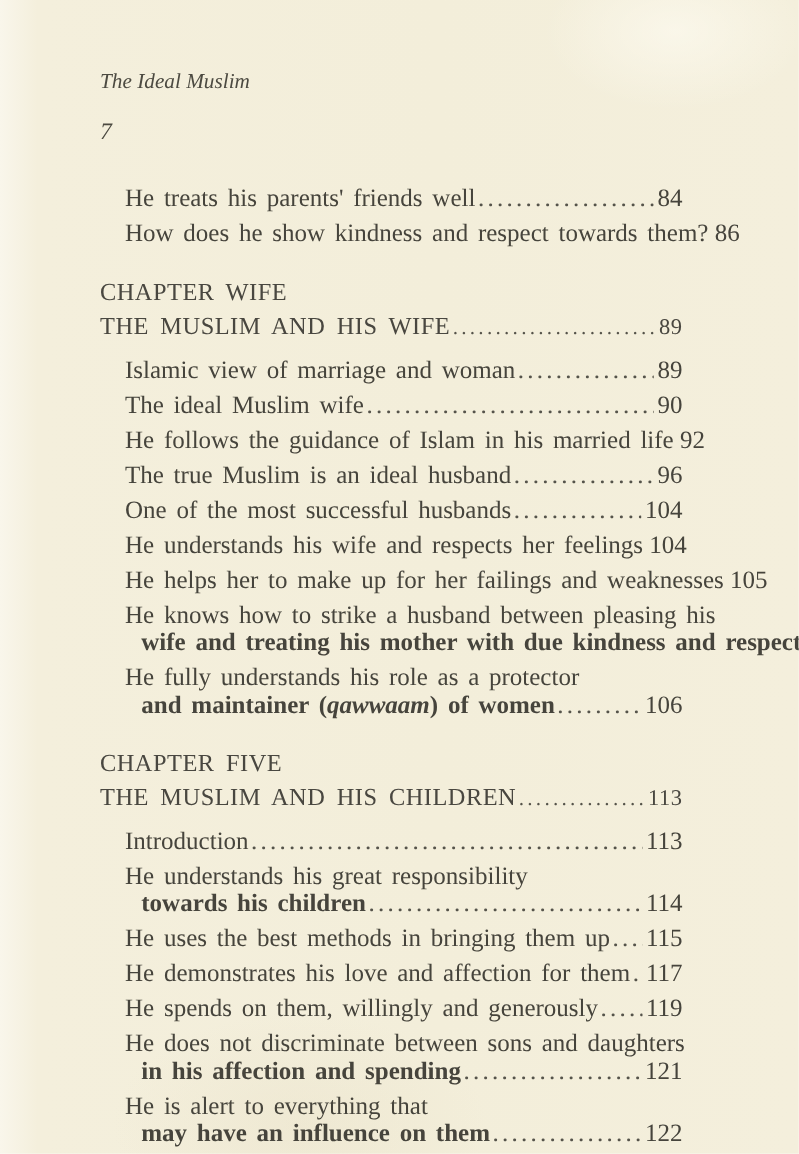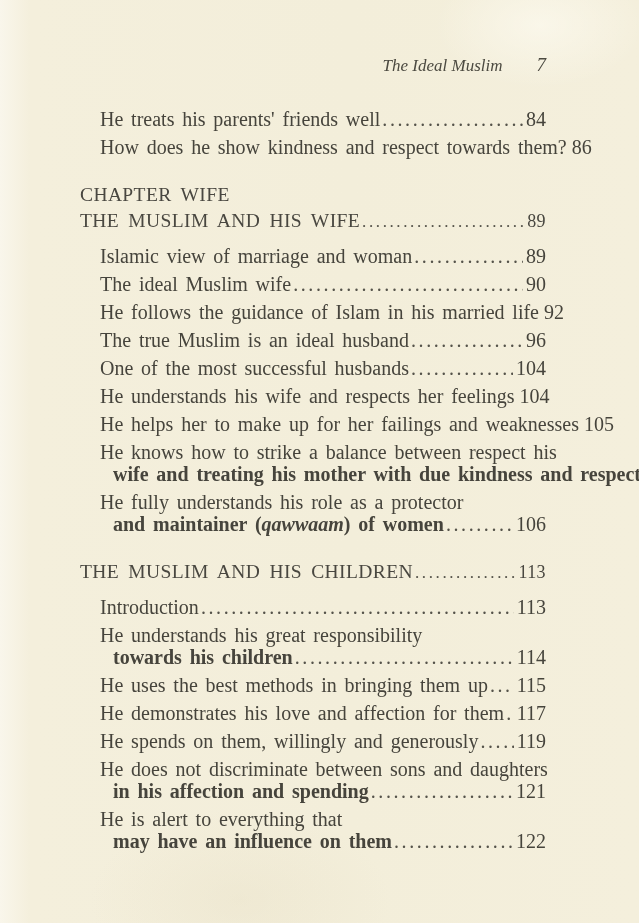--- a/index.html
+++ b/index.html
@@ -14,25 +14,26 @@
     overflow: hidden;
   }
   .page {
     box-sizing: border-box;
     width: 639px; height: 923px;
     padding: 54px 93px 0 80px;
   }
   
   .running-header {
     display: flex; justify-content: flex-end; align-items: baseline;
-    gap: 34px;
+    gap: 19px;
     font-style: italic;
     font-size: 17px; line-height: 22px;
     color: #4c4a41;
     margin-bottom: 31px;
+    flex-direction: column;
   }
   .rh-page { font-size: 19px; }
   
   .toc { }
   .entry {
     margin-left: 20px;
     margin-bottom: 6px;
     font-size: 20px; line-height: 22px;
     word-spacing: 0.14em;
   }
@@ -140,39 +141,40 @@
       </div>
       <div class="entry">
         <div class="entry-line">
           <span class="text"><span class="seg">He helps her to make up for her failings and weaknesses</span></span>
           <span class="leader nodots"></span>
           <span class="pagenum">105</span>
         </div>
       </div>
       <div class="entry">
         <div class="entry-line">
-          <span class="text"><span class="seg">He knows how to strike a balance between respect his</span></span>
+          <span class="text"><span class="seg">He knows how to strike a husband between pleasing his</span></span>
         </div>
         <div class="entry-line cont">
           <span class="text"><span class="seg">wife and treating his mother with due kindness and respect</span></span>
           <span class="leader nodots"></span>
           <span class="pagenum">105</span>
         </div>
       </div>
       <div class="entry">
         <div class="entry-line">
           <span class="text"><span class="seg">He fully understands his role as a protector</span></span>
         </div>
         <div class="entry-line cont">
           <span class="text"><span class="seg">and maintainer (</span><span class="seg italic">qawwaam</span><span class="seg">) of women</span></span>
           <span class="leader"></span>
           <span class="pagenum">106</span>
         </div>
       </div>
       <div class="chapter">
+        <div class="chapter-label">CHAPTER FIVE</div>
         <div class="chapter-title-line">
           <span class="text">THE MUSLIM AND HIS CHILDREN</span>
           <span class="leader"></span>
           <span class="pagenum">113</span>
         </div>
       </div>
       <div class="entry">
         <div class="entry-line">
           <span class="text"><span class="seg">Introduction</span></span>
           <span class="leader"></span>

